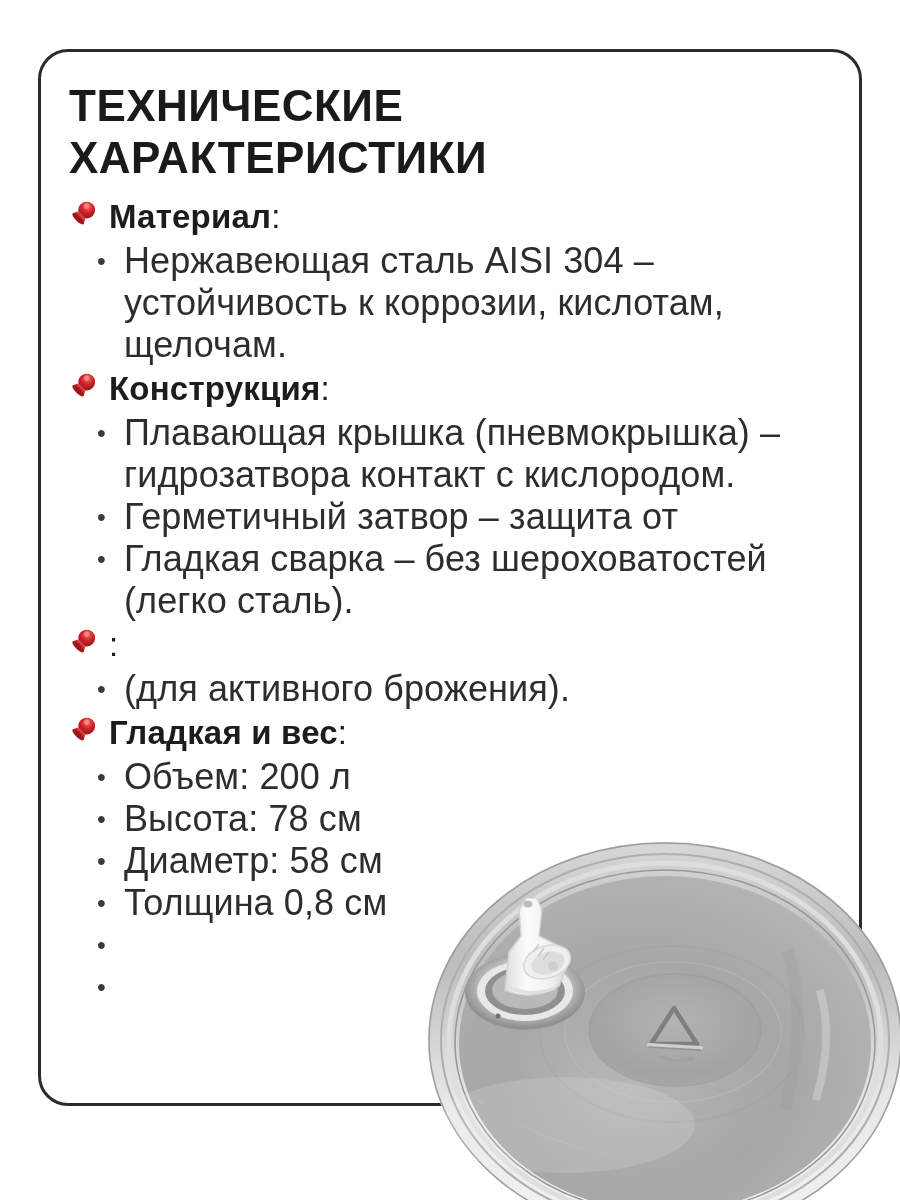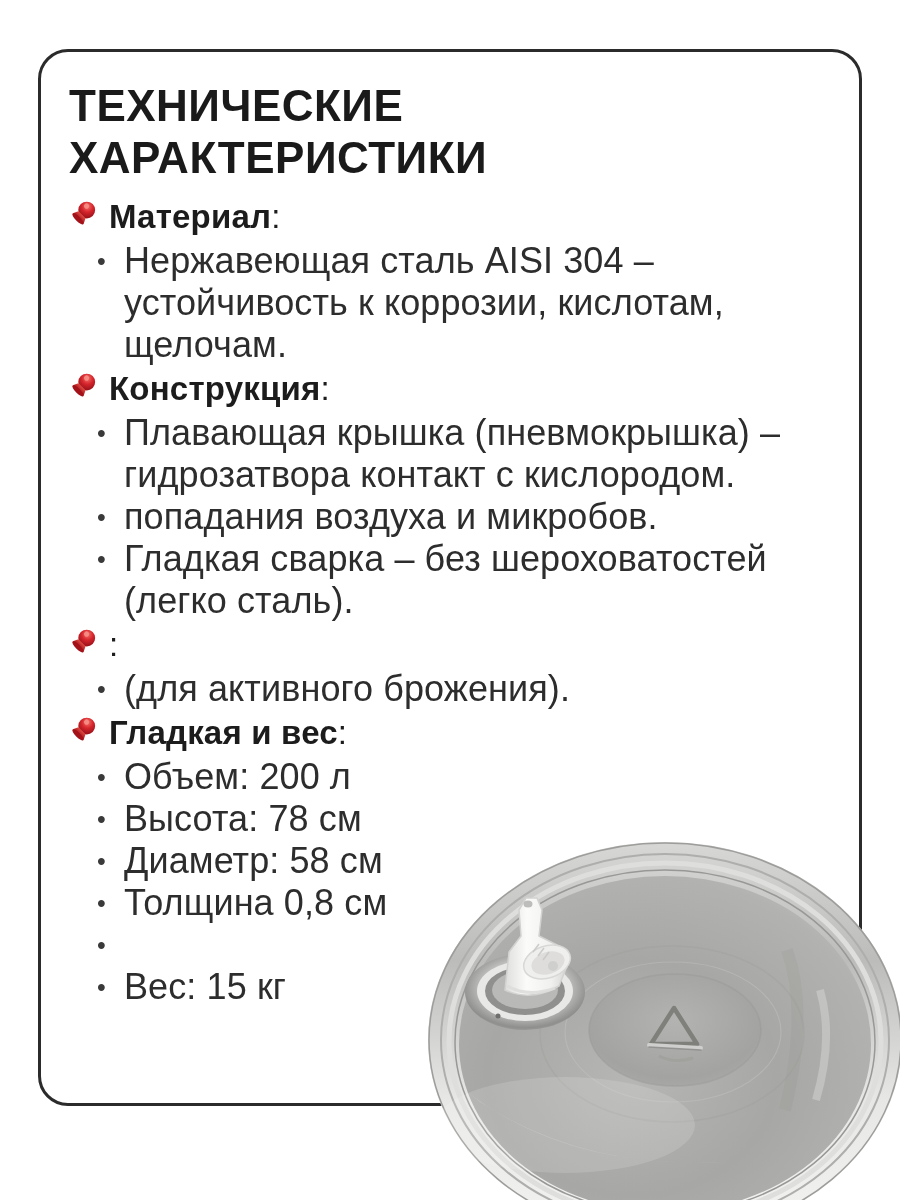--- a/index.html
+++ b/index.html
@@ -114,21 +114,21 @@
     <li>
       <span class="bullet">•</span>
       <div class="lines">
         <div>Плавающая крышка (пневмокрышка) –</div>
         <div>гидрозатвора контакт с кислородом.</div>
       </div>
     </li>
     <li>
       <span class="bullet">•</span>
       <div class="lines">
-        <div>попадания воздуха и микробов.</div>
+        <div>Герметичный затвор – защита от</div>
       </div>
     </li>
     <li>
       <span class="bullet">•</span>
       <div class="lines">
         <div>Гладкая сварка – без шероховатостей</div>
         <div>(легко сталь).</div>
       </div>
     </li>
   </ul>
@@ -194,23 +194,20 @@
       <span class="bullet">•</span>
       <div class="lines">
           <div>Толщина 0,8 см</div>
         </div>
     </li>
     <li>
       <span class="bullet">•</span>
     </li>
     <li>
       <span class="bullet">•</span>
-      <div class="lines">
-          <div>Вес: 15 кг</div>
-        </div>
     </li>
   </ul>
 
 </div>
 
 <div class="photo">
   <svg viewBox="0 0 475 360" width="475" height="360">
     <defs>
       <linearGradient id="rimGrad" x1="0" y1="0" x2="0" y2="1">
         <stop offset="0%" stop-color="#d7d7d5"></stop>

